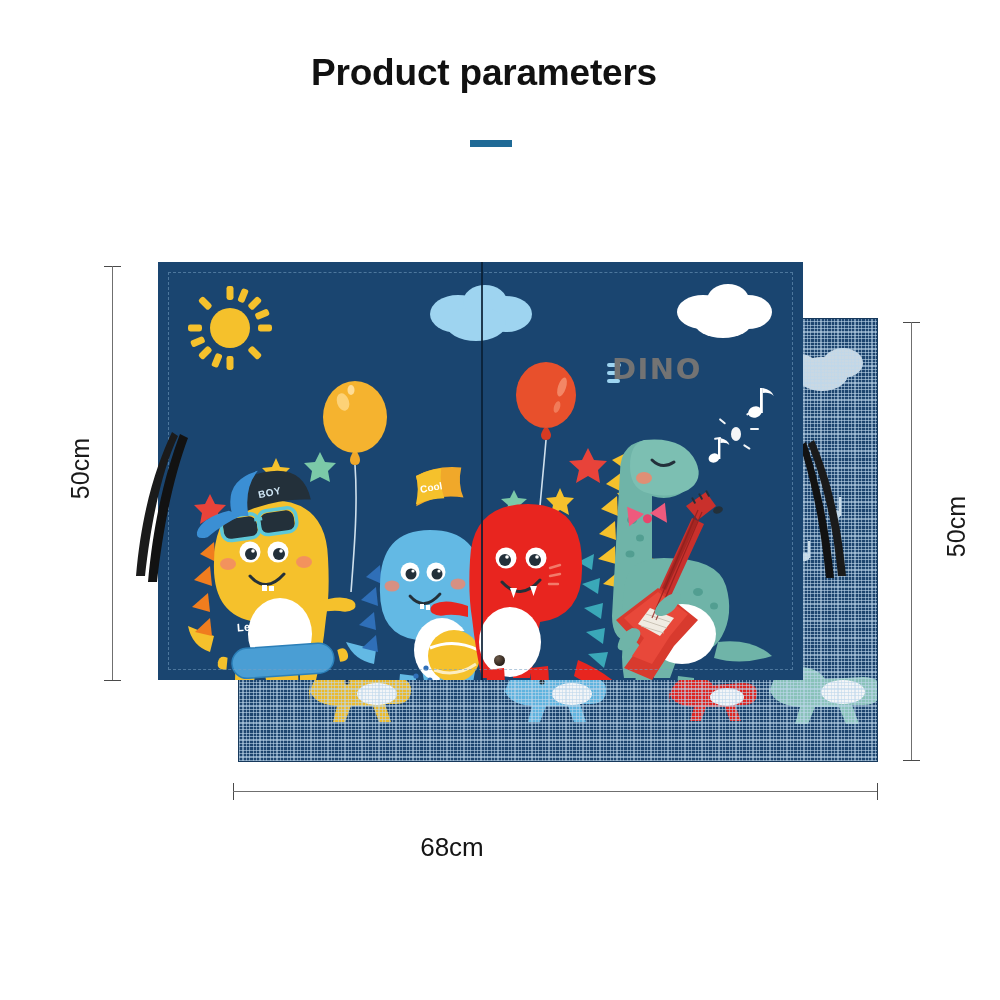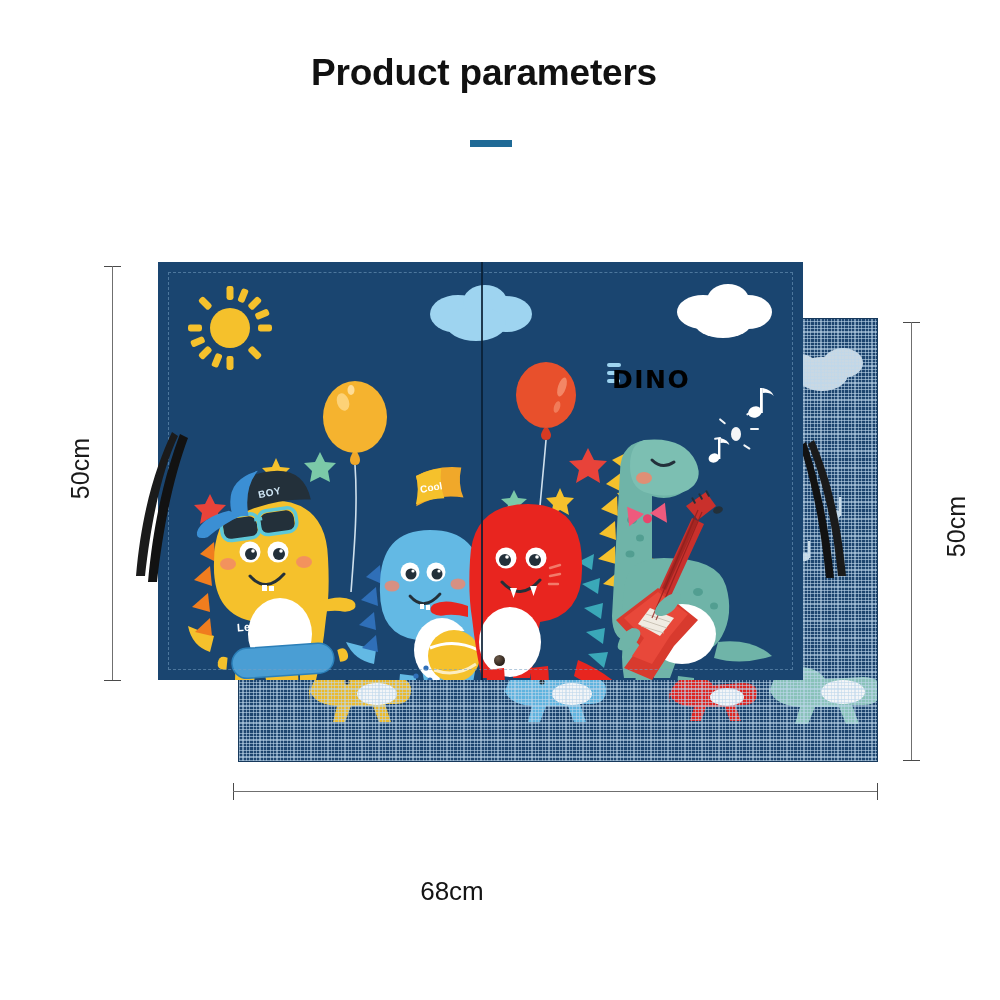--- a/index.html
+++ b/index.html
@@ -39,21 +39,21 @@
     position: absolute;
     font-size: 25px; color: #1a1a1a;
     writing-mode: vertical-rl;
     transform: rotate(180deg);
     letter-spacing: 0px;
   }
   .dim-line-h { position: absolute; height: 1px; background: #6f6f6f; }
   .dim-cap-v { position: absolute; width: 1px; height: 17px; background: #4a4a4a; }
   #dim-bottom-label {
     position: absolute; top: 832px; left: 0; width: 904px;
-    text-align: center; font-size: 26px; color: #141414; margin-top: 44px;
+    text-align: center; font-size: 26px; color: #141414;
   }
 
   
   #mesh-panel {
     position: absolute; left: 238px; top: 318px;
     width: 640px; height: 444px;
     background-color: #1d456f;
     overflow: hidden;
     border: 1px solid #17395c;
   }
@@ -88,24 +88,23 @@
   #snap-button {
     position: absolute; left: 494px; top: 655px;
     width: 11px; height: 11px; border-radius: 50%;
     background: radial-gradient(circle at 35% 30%, #6b5a4a, #2a1f18 70%);
   }
 
   
   .ribbon-group { position: absolute; }
   #dino-word {
     position: absolute; left: 612px; top: 352px;
-    font-size: 25px; font-weight: bold; color: #000000;
+    font-size: 29px; font-weight: bold; color: #737373;
     letter-spacing: 1.5px;
     font-family: "DejaVu Sans", sans-serif;
-    margin-top: 13px;
   }
 
   .lbl-boy {
     position: absolute; left: 258px; top: 487px;
     font-size: 10px; color: #cfe6f5; font-weight: bold;
     transform: rotate(-12deg); letter-spacing: .5px;
   }
   .lbl-letsgo {
     position: absolute; left: 237px; top: 620px;
     font-size: 11px; color: #ffffff; font-weight: bold;

